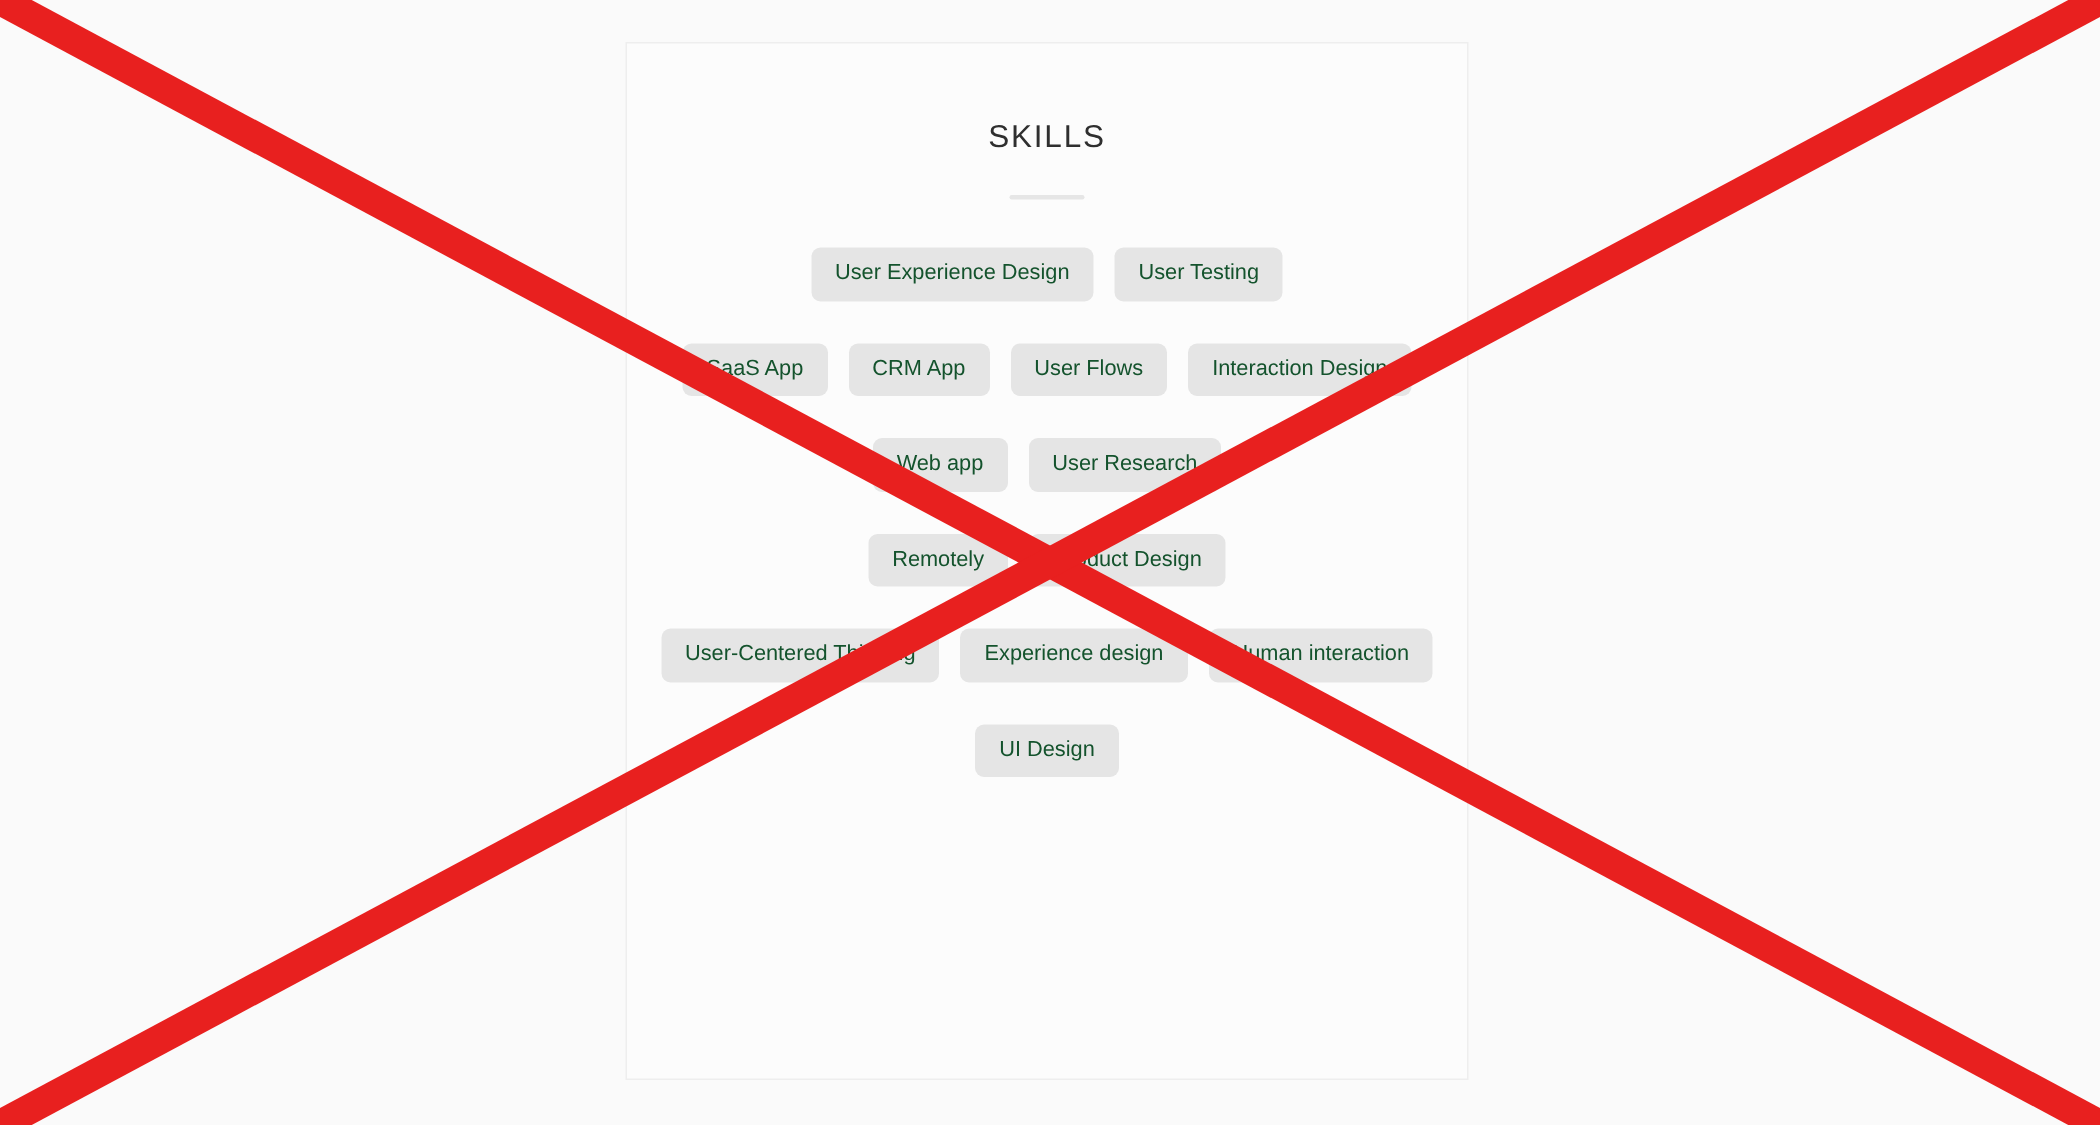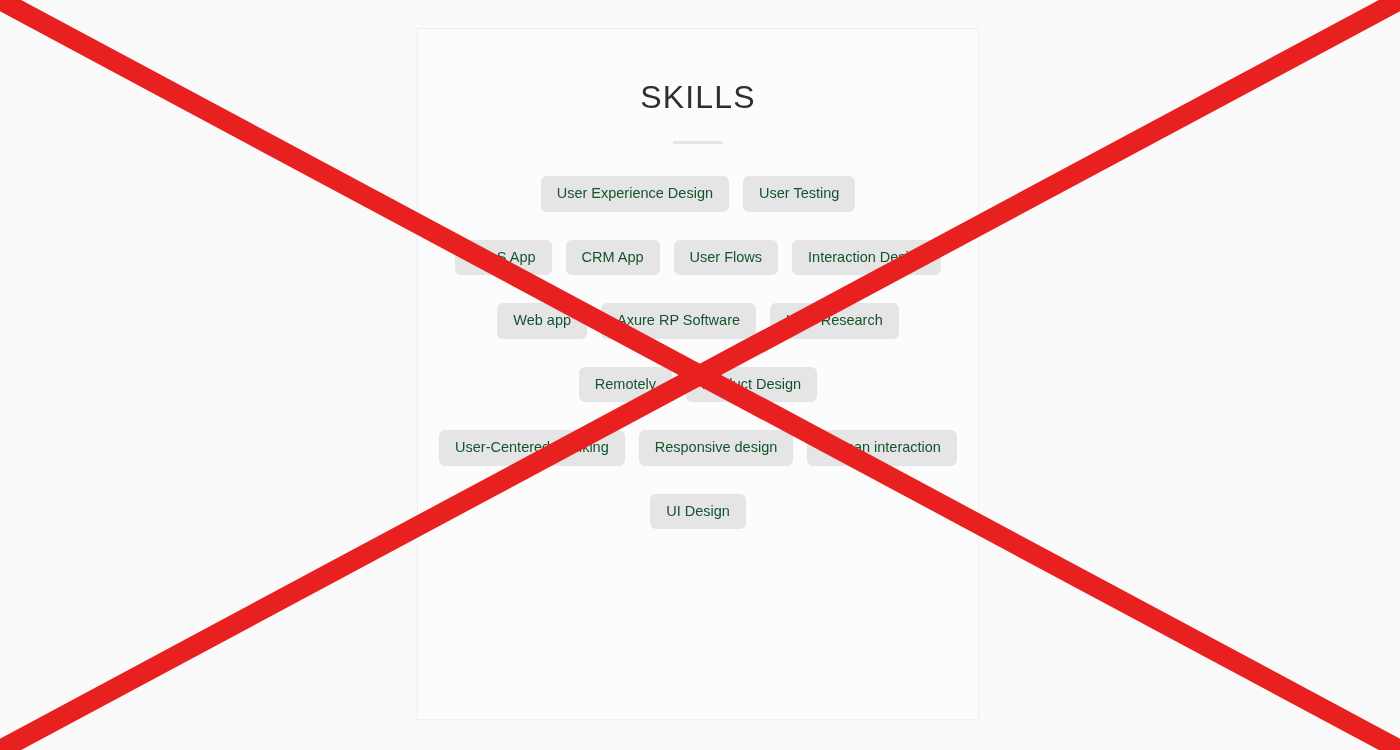--- a/index.html
+++ b/index.html
@@ -37,21 +37,21 @@
     width: 100%;
     height: 100%;
     box-sizing: border-box;
     padding: 52px 20px 20px 20px;
     display: flex;
     flex-direction: column;
     align-items: center;
   }
 
   .section-title {
-    font-size: 32px;
+    font-size: 21px;
     letter-spacing: 1.2px;
     color: #2f2f2f;
     font-weight: 400;
     line-height: 1;
     margin: 0;
     text-align: center;
   }
 
   .title-divider {
     width: 50px;
@@ -123,30 +123,29 @@
             <span class="tag">User Testing</span>
           </div>
           <div class="tag-group">
             <span class="tag">SaaS App</span>
             <span class="tag">CRM App</span>
             <span class="tag">User Flows</span>
             <span class="tag">Interaction Design</span>
           </div>
           <div class="tag-group">
             <span class="tag">Web app</span>
-            <span class="tag">Axure RP Software</span>
             <span class="tag">User Research</span>
           </div>
           <div class="tag-group">
             <span class="tag">Remotely</span>
             <span class="tag">Product Design</span>
           </div>
           <div class="tag-group">
             <span class="tag">User-Centered Thinking</span>
-            <span class="tag">Responsive design</span>
+            <span class="tag">Experience design</span>
             <span class="tag">Human interaction</span>
           </div>
           <div class="tag-group">
             <span class="tag">UI Design</span>
           </div>
         </div>
 
     </div>
   </div>
 

